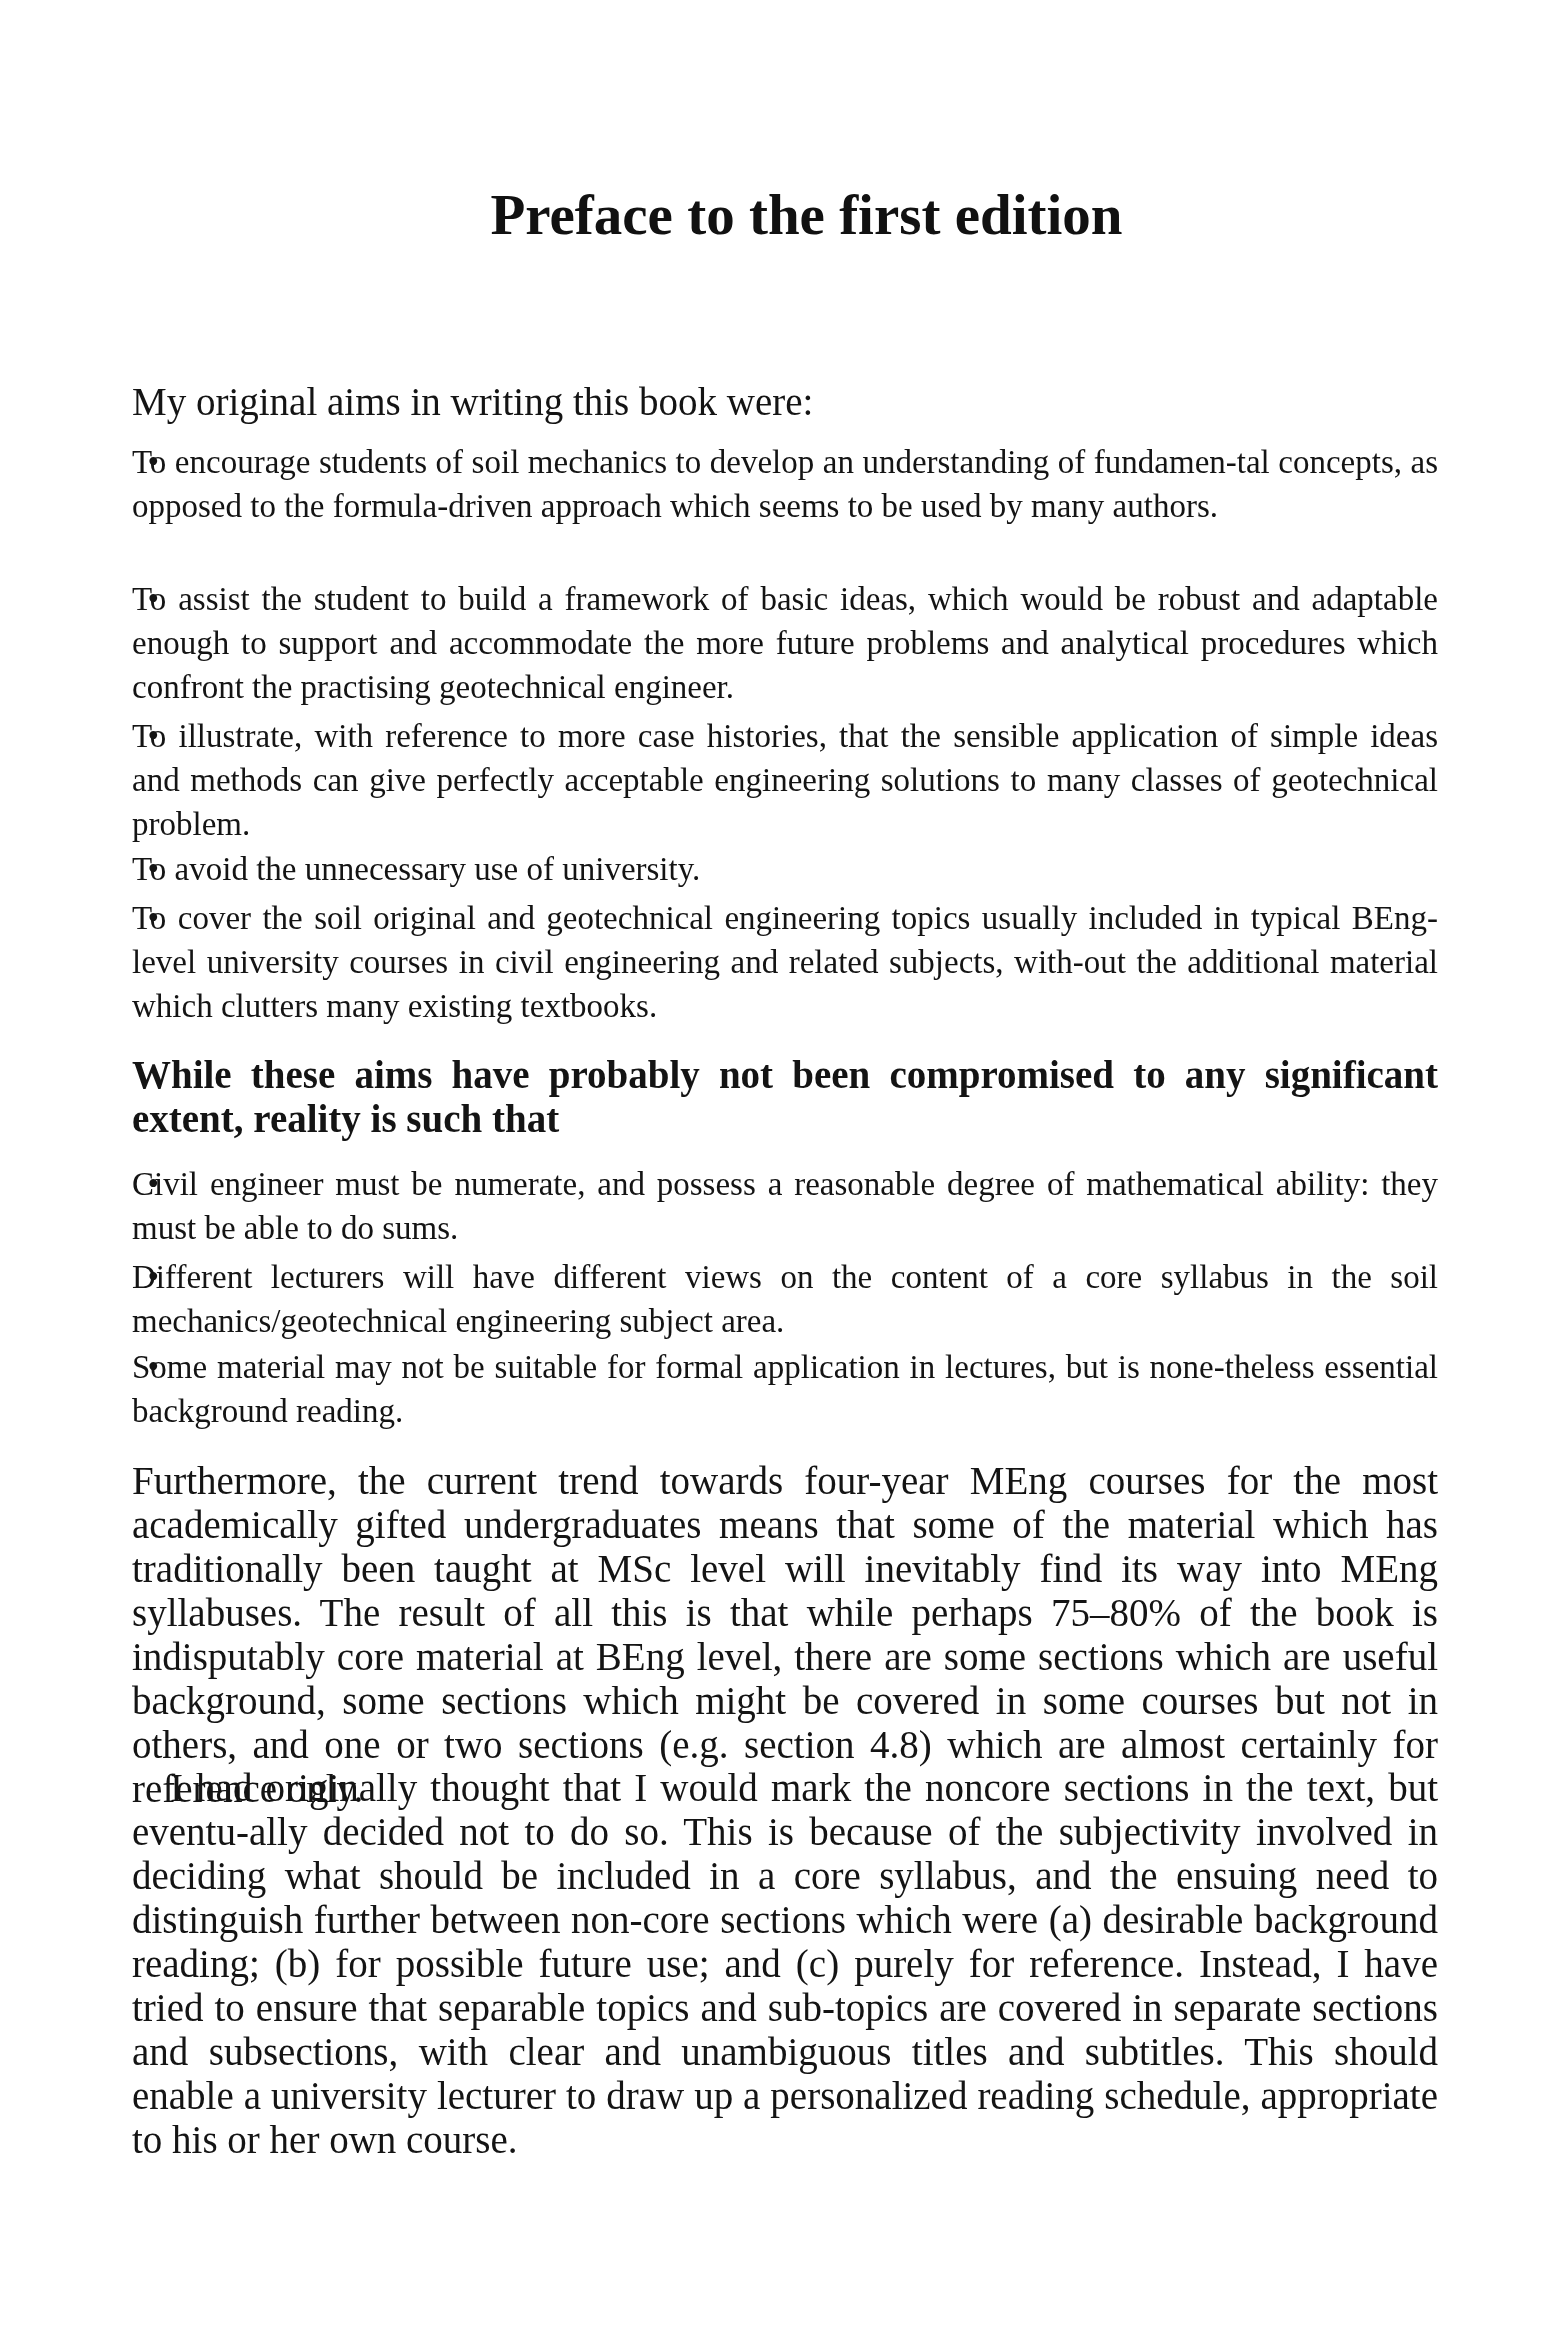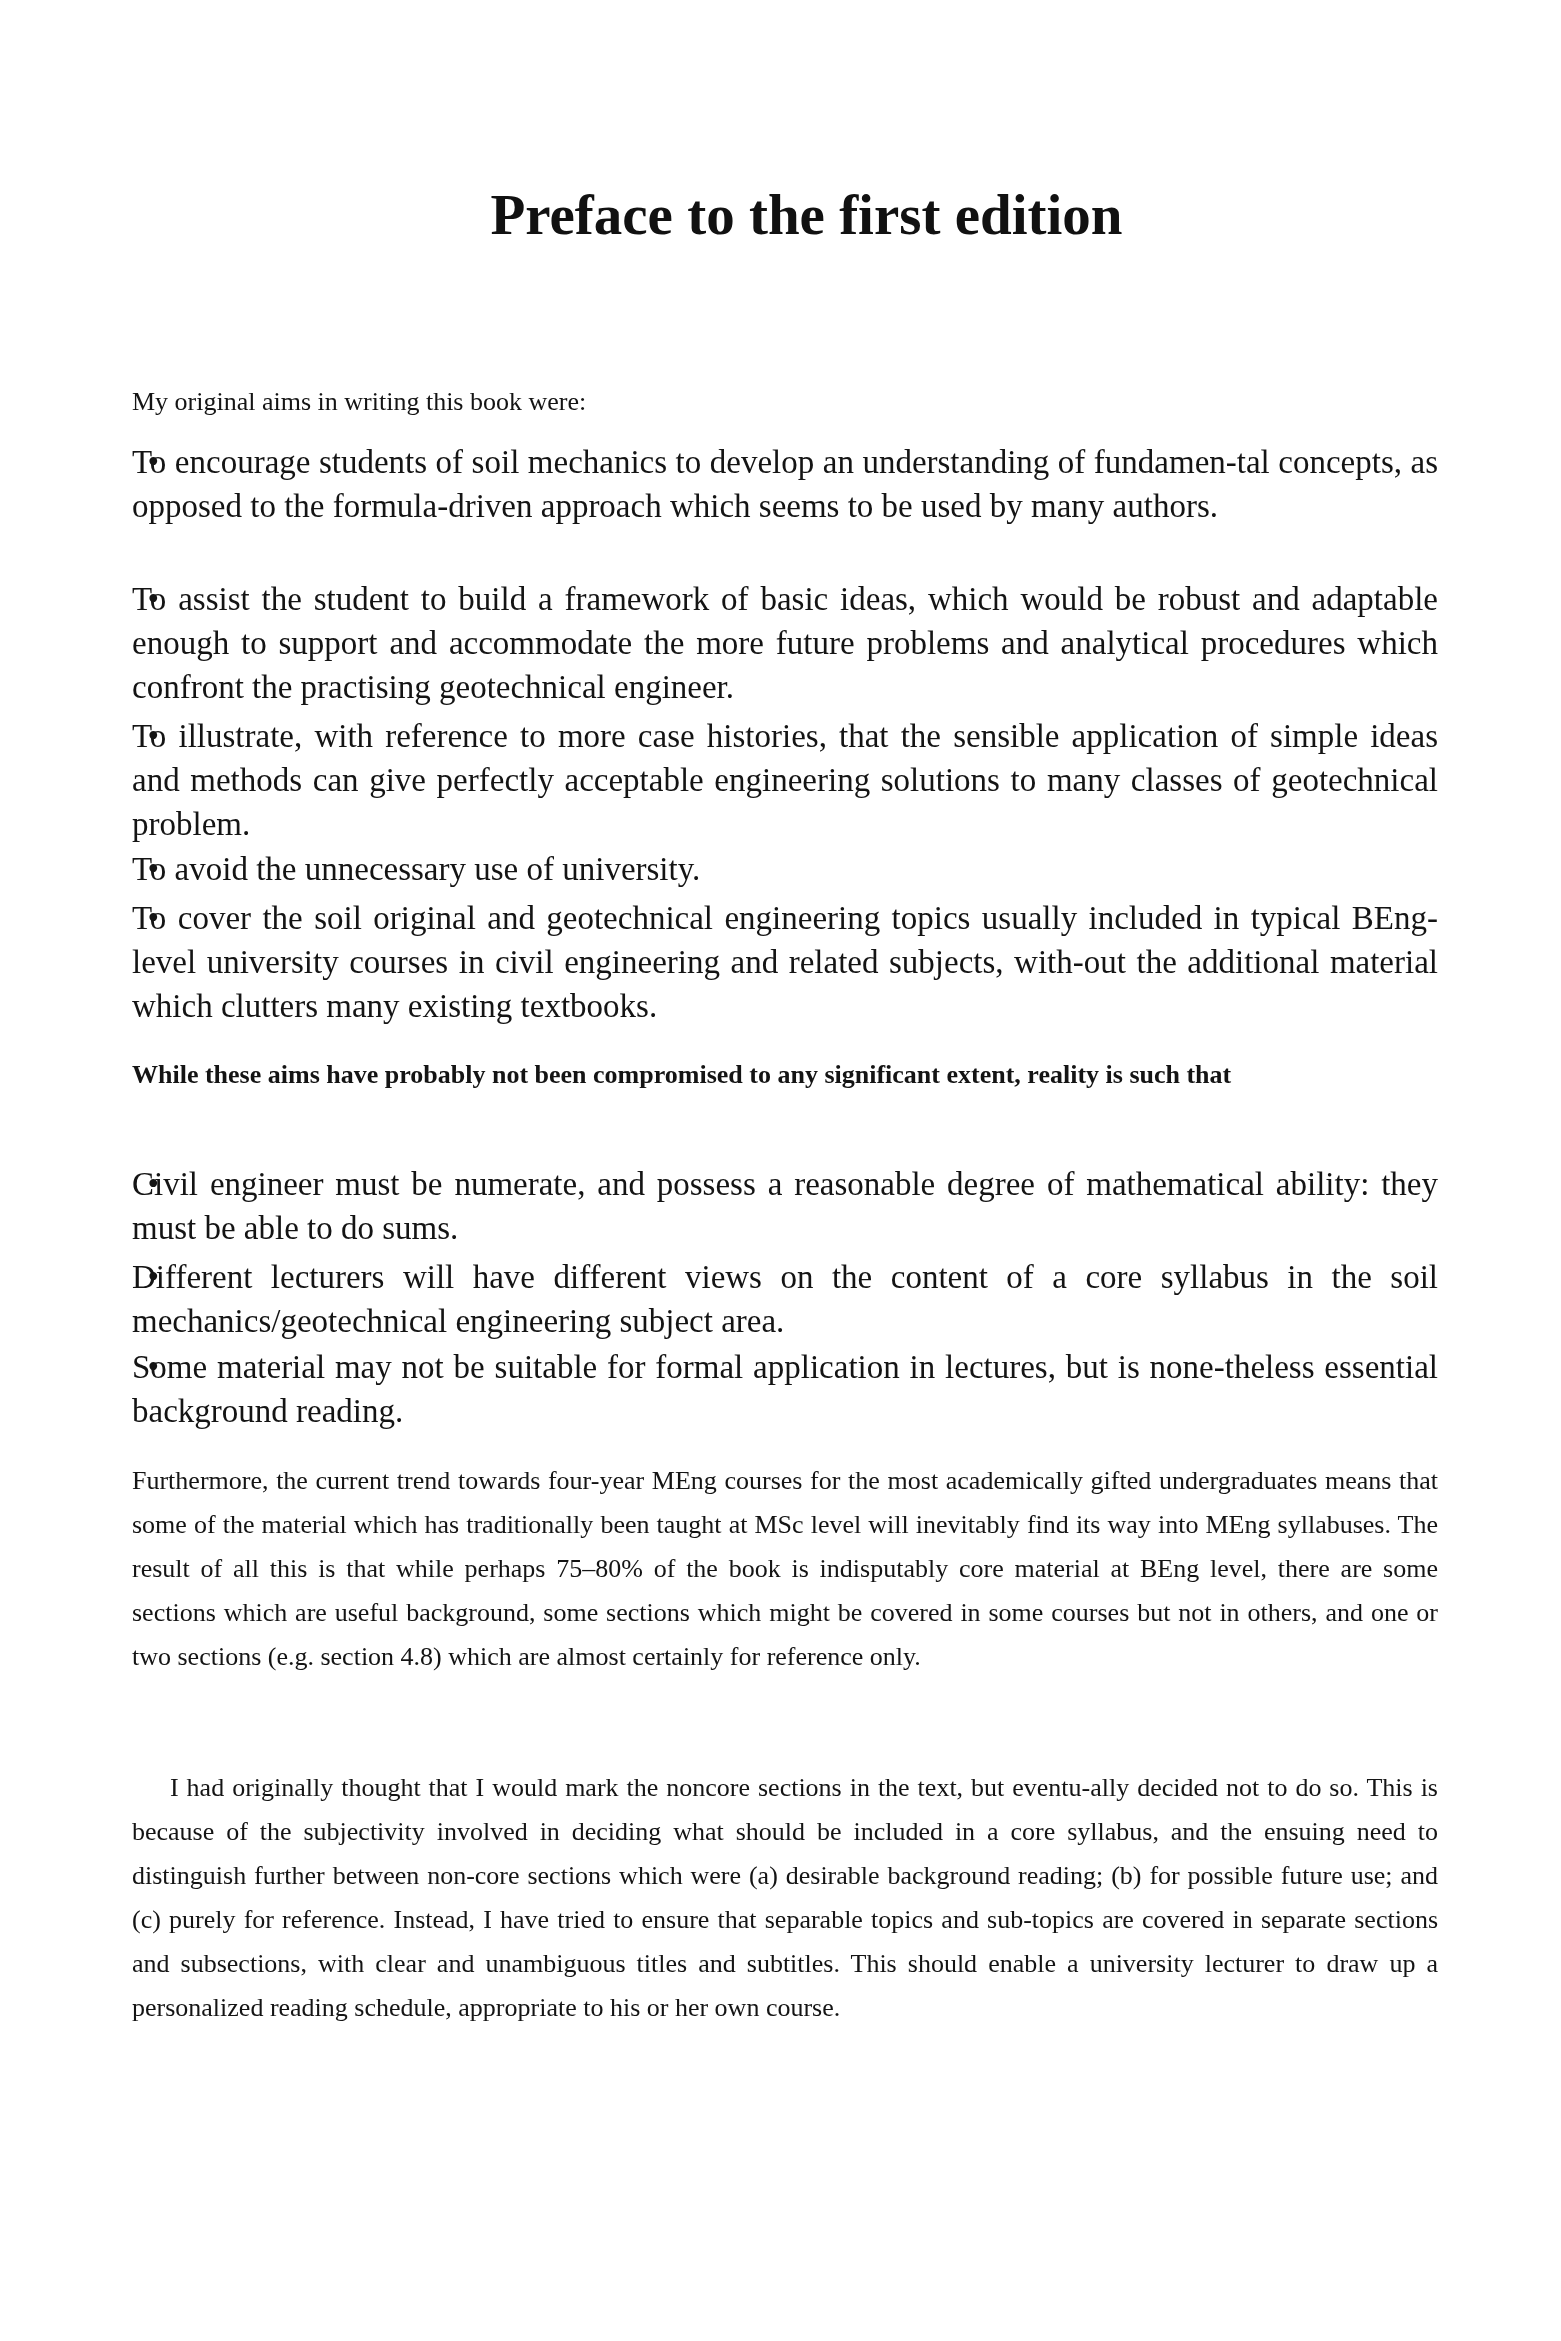--- a/index.html
+++ b/index.html
@@ -8,21 +8,21 @@
     font-family: "Liberation Serif", "DejaVu Serif", serif;
     color: #141414;
   }
   .title {
     position: absolute; left: 0; width: 1613px; top: 180px;
     text-align: center; font-weight: bold; font-size: 57px; line-height: 69px;
     color: #111;
   }
   .block {
     position: absolute; left: 132px; width: 1306px;
-    font-size: 26px; line-height: 44px;
+    font-size: 39px; line-height: 44px;
   }
   .just { text-align: justify; text-align-last: left; }
   .bullet-item { position: absolute; left: 132px; width: 1306px; font-size: 33px; line-height: 44px; }
   .bullet-item .dot { position: absolute; left: 15.6px; top: 0; }
   .bullet-item .txt { display: block; }
   .indent { text-indent: 38px; }
 </style>
 </head>
 <body>
 

